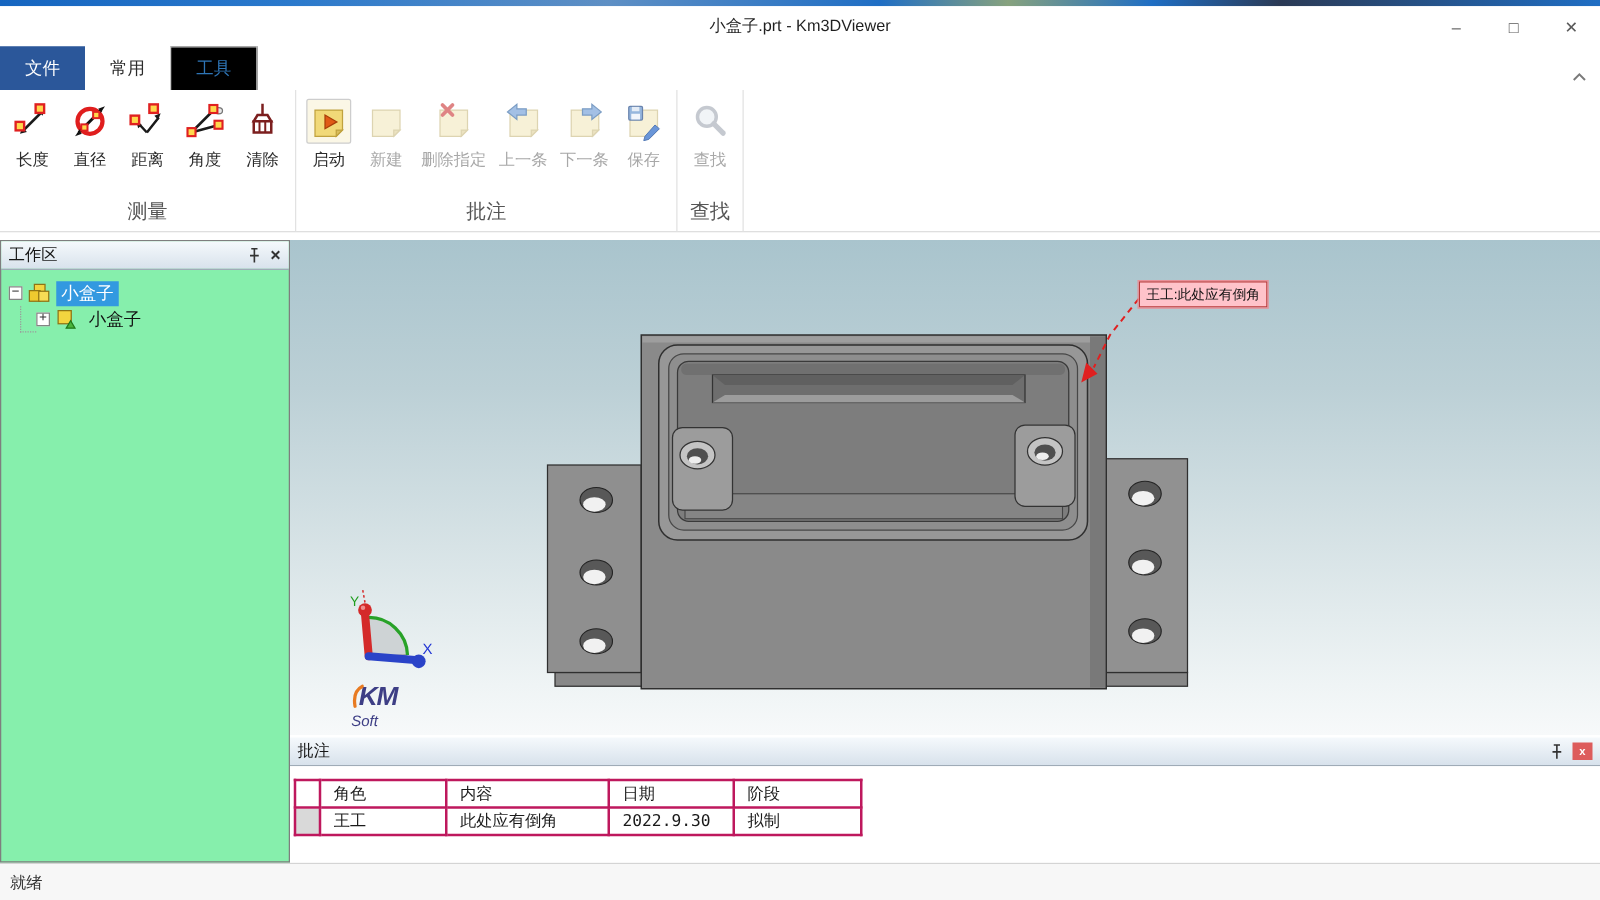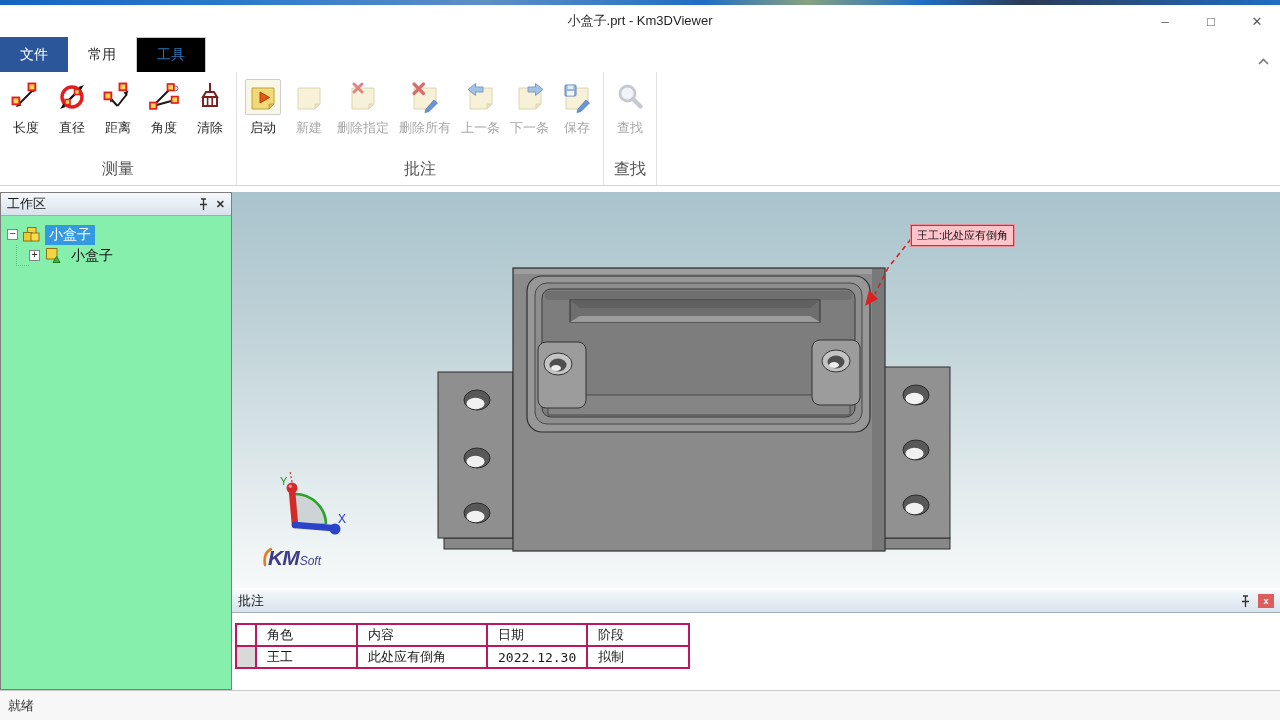--- a/index.html
+++ b/index.html
@@ -43,21 +43,21 @@
   .trow{height:21px;display:flex;align-items:center;font-size:14px;}
   .expander{width:11px;height:11px;box-sizing:border-box;border:1px solid #848484;background:#fff;font-size:10px;line-height:8px;text-align:center;color:#333;margin-right:4px;flex:none;font-family:"DejaVu Sans Mono",monospace;}
   .ticon{width:18px;height:16px;margin-right:5px;flex:none;display:flex;align-items:center;}
   .tlabel{padding:1px 4px;color:#111;white-space:nowrap;}
   .tlabel.selected{background:#3399e0;color:#fff;}
   #right-col{flex:1;display:flex;flex-direction:column;min-width:0;}
   
   #viewport{position:relative;height:396px;flex:none;background:linear-gradient(#a9c4cd 0%,#bcd0d6 30%,#d7e3e6 62%,#eff4f5 90%,#f7f9fa 100%);overflow:hidden;}
   #model-svg{position:absolute;left:0;top:0;}
   .ann-label{position:absolute;left:679px;top:33px;background:#ffc3ca;border:1px solid #b83a3a;outline:1px solid #e89098;font-size:11px;color:#101010;padding:2px 5px;white-space:nowrap;}
-  #km-logo{position:absolute;left:30px;top:354px;display:flex;align-items:baseline;color:#3d3e85;}
+  #km-logo{position:absolute;left:48px;top:354px;display:flex;align-items:baseline;color:#3d3e85;flex-direction:column;}
   .logo-km{font-size:21px;font-weight:bold;font-style:italic;letter-spacing:-1px;position:relative;padding-left:6px;}
   .logo-km svg{position:absolute;left:0;top:1px;}
   .logo-soft{font-size:12px;font-style:italic;margin-left:1px;}
   
   #bottom-panel{flex:1;border-top:2px solid #fff;background:#fff;display:flex;flex-direction:column;min-height:0;}
   #bp-content{flex:1;padding:10px 0 0 3px;background:#fff;}
   #ann-table{border-collapse:collapse;font-size:13px;color:#1a1a1a;table-layout:fixed;}
   #ann-table th,#ann-table td{border:2px solid #be185d;height:22px;padding:0 0 0 10px;text-align:left;font-weight:normal;overflow:hidden;white-space:nowrap;box-sizing:border-box;}
   #ann-table th.sel,#ann-table td.sel{padding:0;}
   #ann-table td.sel{background:#d9d9d9;}
@@ -187,31 +187,20 @@
         </div>
         <div class="rbtn disabled">
           <div class="rico">
             <svg width="32" height="32" viewBox="0 0 32 32">
               <path d="M5 7h22v16l-5 5H5z" fill="#f6efcf" stroke="#d6cba0"></path>
               <path d="M27 23l-5 5v-5z" fill="#e7dcb3" stroke="#d6cba0"></path>
               <path d="M7 3l8 8M15 3l-8 8" stroke="#d96a6a" stroke-width="3" stroke-linecap="round"></path>
             </svg>
           </div>
           <div class="rlabel">删除指定</div>
-        </div>
-        <div class="rbtn disabled">
-          <div class="rico">
-            <svg width="32" height="32" viewBox="0 0 32 32">
-              <path d="M5 7h22v16l-5 5H5z" fill="#f6efcf" stroke="#d6cba0"></path>
-              <path d="M27 23l-5 5v-5z" fill="#e7dcb3" stroke="#d6cba0"></path>
-              <path d="M5 3l9.5 9.5M14.5 3L5 12.5" stroke="#ce4f4f" stroke-width="3.2" stroke-linecap="round"></path>
-              <path d="M17 28l8-9 3.5 3-8.5 8.5-4 1z" fill="#4a7fd0" stroke="#2f5da6" stroke-width="0.8"></path>
-            </svg>
-          </div>
-          <div class="rlabel">删除所有</div>
         </div>
         <div class="rbtn disabled">
           <div class="rico">
             <svg width="32" height="32" viewBox="0 0 32 32">
               <path d="M5 7h22v16l-5 5H5z" fill="#f6efcf" stroke="#d6cba0"></path>
               <path d="M27 23l-5 5v-5z" fill="#e7dcb3" stroke="#d6cba0"></path>
               <path d="M3 8.5l7.5-6v3.5H18v5h-7.5v3.5z" fill="#8fb3e0" stroke="#5f88b8"></path>
             </svg>
           </div>
           <div class="rlabel">上一条</div>
@@ -407,21 +396,21 @@
                 <th>内容</th>
                 <th>日期</th>
                 <th>阶段</th>
               </tr>
             </thead>
           <tbody>
               <tr>
                 <td class="sel"></td>
                 <td>王工</td>
                 <td>此处应有倒角</td>
-                <td class="mono">2022.12.30</td>
+                <td class="mono">2022.9.30</td>
                 <td>拟制</td>
               </tr>
             </tbody>
         </table>
       </div>
     </div>
   </div>
 </div>
 
 <div id="statusbar">

